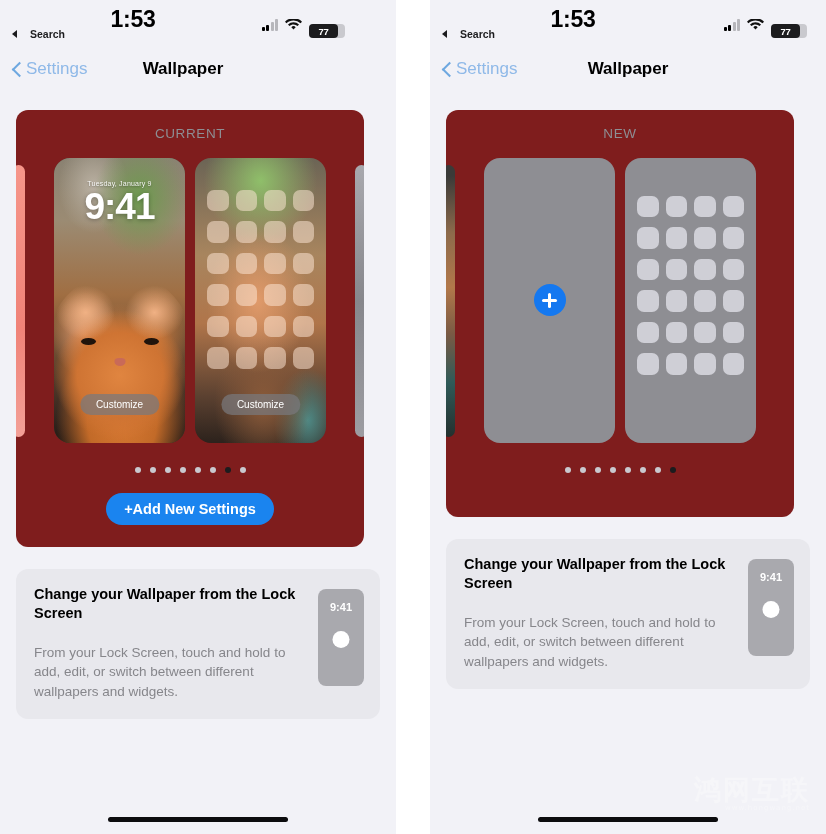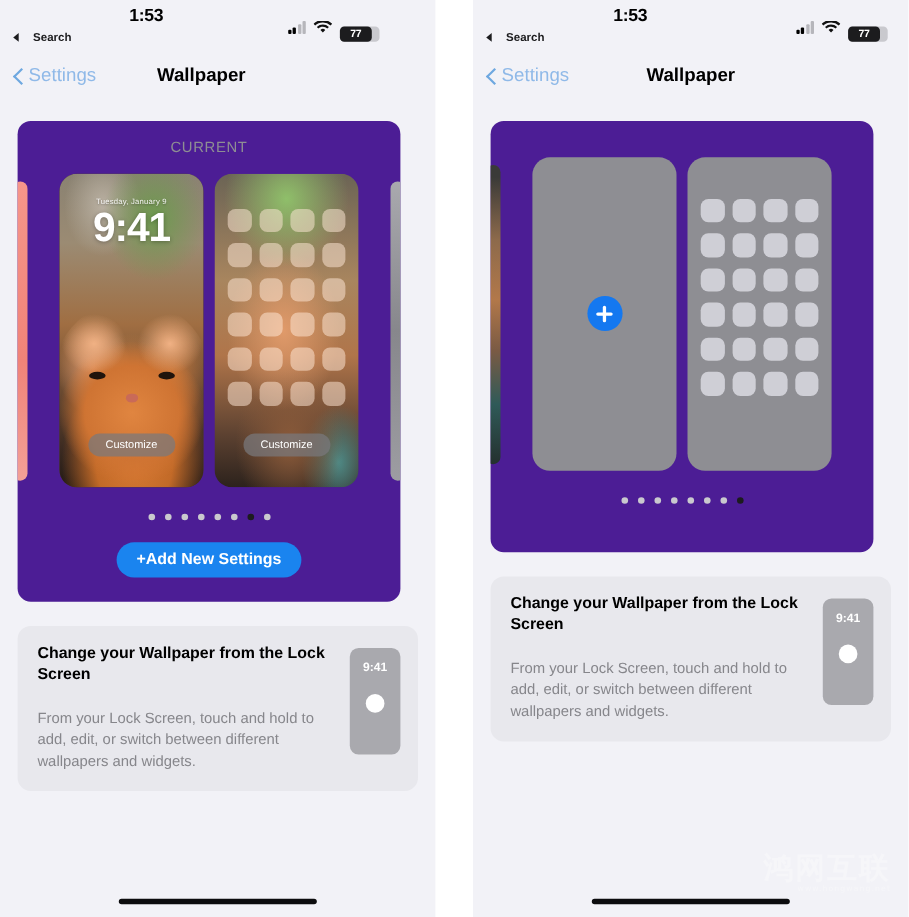--- a/index.html
+++ b/index.html
@@ -23,21 +23,21 @@
 
   
   .statusbar {
     position: relative;
     height: 48px;
     padding: 4px 18px 0 14px;
   }
   .sb-time {
     position: absolute; left: 0; right: 0; top: 6px;
     text-align: center;
-    font-size: 16px; font-weight: bold; color: #000;
+    font-size: 23px; font-weight: bold; color: #000;
     letter-spacing: -0.3px;
   }
   .phone.left .sb-time { padding-right: 130px; }
   .phone.right .sb-time { padding-right: 110px; }
   .sb-back {
     position: absolute; left: 12px; top: 28px;
     font-size: 10.5px; color: #1c1c1e; font-weight: 600;
     display: flex; align-items: center; gap: 13px;
   }
   .sb-back .tri {
@@ -98,21 +98,21 @@
   .nav-title {
     position:absolute; left:0; right:0; text-align:center;
     font-size:17px; font-weight:bold; color:#000;
   }
   .phone.left  .nav-title { padding-right: 30px; }
   .phone.right .nav-title { padding-right: 0px; }
 
   
   .card {
     margin: 20px 32px 0 16px;
-    background: #4c1d95;
+    background: #7f1d1d;
     border-radius: 12px;
     padding-top: 16px;
     overflow: hidden;
     position: relative;
   }
   .card-label {
     text-align:center; font-size:13.5px; color:#8e8e93;
     letter-spacing: 0.6px;
   }
 
@@ -434,20 +434,21 @@
 
     <div class="navbar">
       <div class="nav-back">
         <span class="chev"></span>
         <span>Settings</span>
       </div>
       <div class="nav-title">Wallpaper</div>
     </div>
 
     <div class="card no-btn">
+      <div class="card-label">NEW</div>
 
       <div class="wp-row">
         <span class="peek l peek-photo"></span>
 
         <div class="tile ph-tile">
           <span class="plus-btn"></span>
         </div>
 
         <div class="tile ph-tile with-grid">
           <div class="grid">

